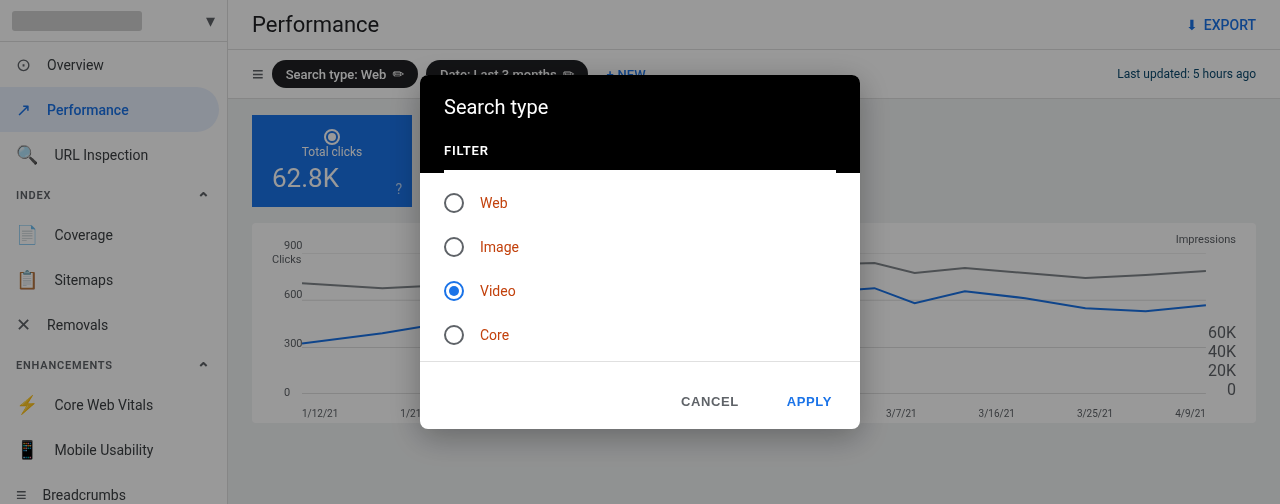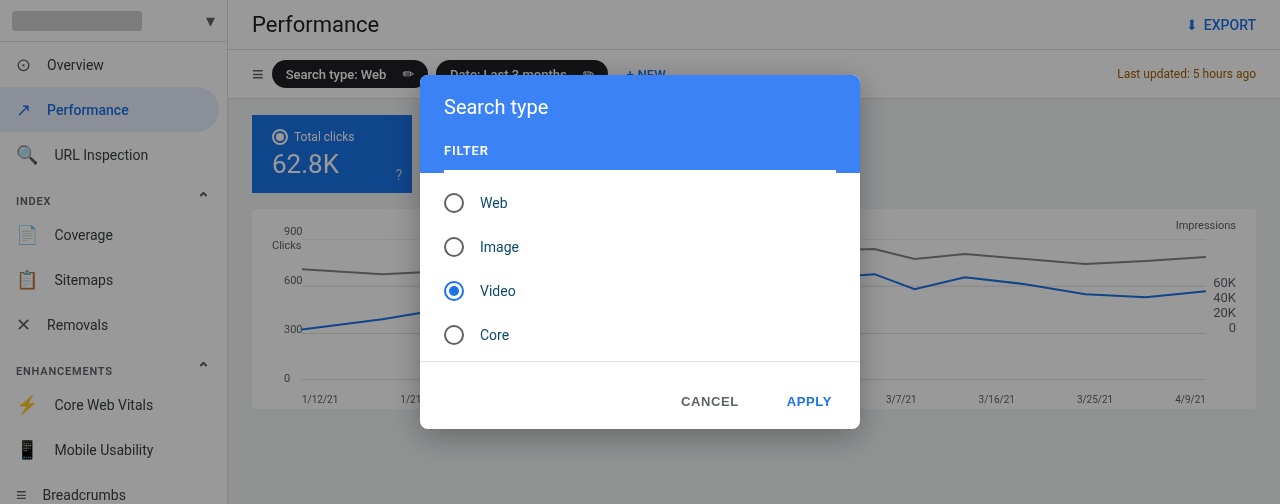--- a/index.html
+++ b/index.html
@@ -42,21 +42,21 @@
       color: #3c4043;
       font-size: 14px;
       border-radius: 0 24px 24px 0;
       margin-right: 8px;
     }
     .nav-item.active { background: #e8f0fe; color: #1a73e8; font-weight: 500; }
     .nav-item .icon { font-size: 18px; color: #5f6368; }
     .nav-item.active .icon { color: #1a73e8; }
     .section-header {
       display: flex;
-      align-items: flex-end;
+      align-items: flex-start;
       justify-content: space-between;
       padding: 12px 16px 4px;
       font-size: 11px;
       font-weight: 600;
       color: #5f6368;
       letter-spacing: 0.8px;
       text-transform: uppercase;
     }
     .section-header .chevron { font-size: 16px; color: #5f6368; cursor: pointer; }
 
@@ -95,21 +95,21 @@
       align-items: center;
       padding: 10px 24px;
       gap: 8px;
       background: #fff;
       border-bottom: 1px solid #e0e0e0;
     }
     .filter-icon { color: #5f6368; font-size: 20px; cursor: pointer; }
     .chip {
       display: flex;
       align-items: center;
-      gap: 16px;
+      gap: 6px;
       background: #202124;
       color: #fff;
       border-radius: 20px;
       padding: 6px 14px;
       font-size: 13px;
       font-weight: 500;
       cursor: pointer;
     }
     .chip .edit-icon { font-size: 14px; }
     .new-btn {
@@ -118,21 +118,21 @@
       gap: 4px;
       color: #1a73e8;
       font-size: 13px;
       font-weight: 500;
       cursor: pointer;
       padding: 6px 10px;
     }
     .updated-text {
       margin-left: auto;
       font-size: 12px;
-      color: #a16207;
+      color: #0c4a6e;
     }
 
     
     .content {
       flex: 1;
       padding: 16px 24px;
       background: #f1f3f4;
       position: relative;
       overflow: hidden;
     }
@@ -149,22 +149,23 @@
       padding: 14px 20px;
       display: flex;
       flex-direction: column;
       gap: 4px;
       width: 160px;
       position: relative;
     }
     .metric-card .metric-label {
       display: flex;
       align-items: center;
-      gap: 6px;
+      gap: 0;
       font-size: 12px;
+      flex-direction: column;
     }
     .metric-card .metric-value {
       font-size: 26px;
       font-weight: 400;
     }
     .info-icon { color: rgba(255,255,255,0.7); font-size: 14px; position: absolute; bottom: 10px; right: 10px; }
 
     
     .chart-area {
       background: #fff;
@@ -183,23 +184,23 @@
       height: 160px;
       font-size: 11px;
       color: #5f6368;
     }
     .chart-labels-y-right {
       position: absolute;
       right: 20px;
       top: 16px;
       display: flex;
       flex-direction: column;
-      justify-content: center;
+      justify-content: flex-end;
       height: 160px;
-      font-size: 13px;
+      font-size: 16px;
       color: #5f6368;
       text-align: right;
     }
     .chart-label-y-title {
       position: absolute;
       left: 20px;
       top: 10px;
       font-size: 11px;
       color: #5f6368;
       margin-top: 20px;
@@ -243,21 +244,21 @@
 
     
     .dialog {
       background: #fff;
       border-radius: 8px;
       width: 440px;
       overflow: hidden;
       box-shadow: 0 8px 32px rgba(0,0,0,0.3);
     }
     .dialog-header {
-      background: #3b82f6;
+      background: #000000;
       padding: 20px 24px 0;
     }
     .dialog-title {
       color: #fff;
       font-size: 20px;
       font-weight: 400;
       margin-bottom: 0;
     }
     .dialog-tabs {
       display: flex;
@@ -302,21 +303,21 @@
       border-color: #1a73e8;
     }
     .radio-inner {
       width: 10px;
       height: 10px;
       border-radius: 50%;
       background: #1a73e8;
     }
     .radio-label {
       font-size: 14px;
-      color: #0c4a6e;
+      color: #c2410c;
     }
     .divider {
       height: 1px;
       background: #e0e0e0;
       margin: 4px 0;
     }
     .dialog-footer {
       display: flex;
       justify-content: flex-end;
       align-items: center;

